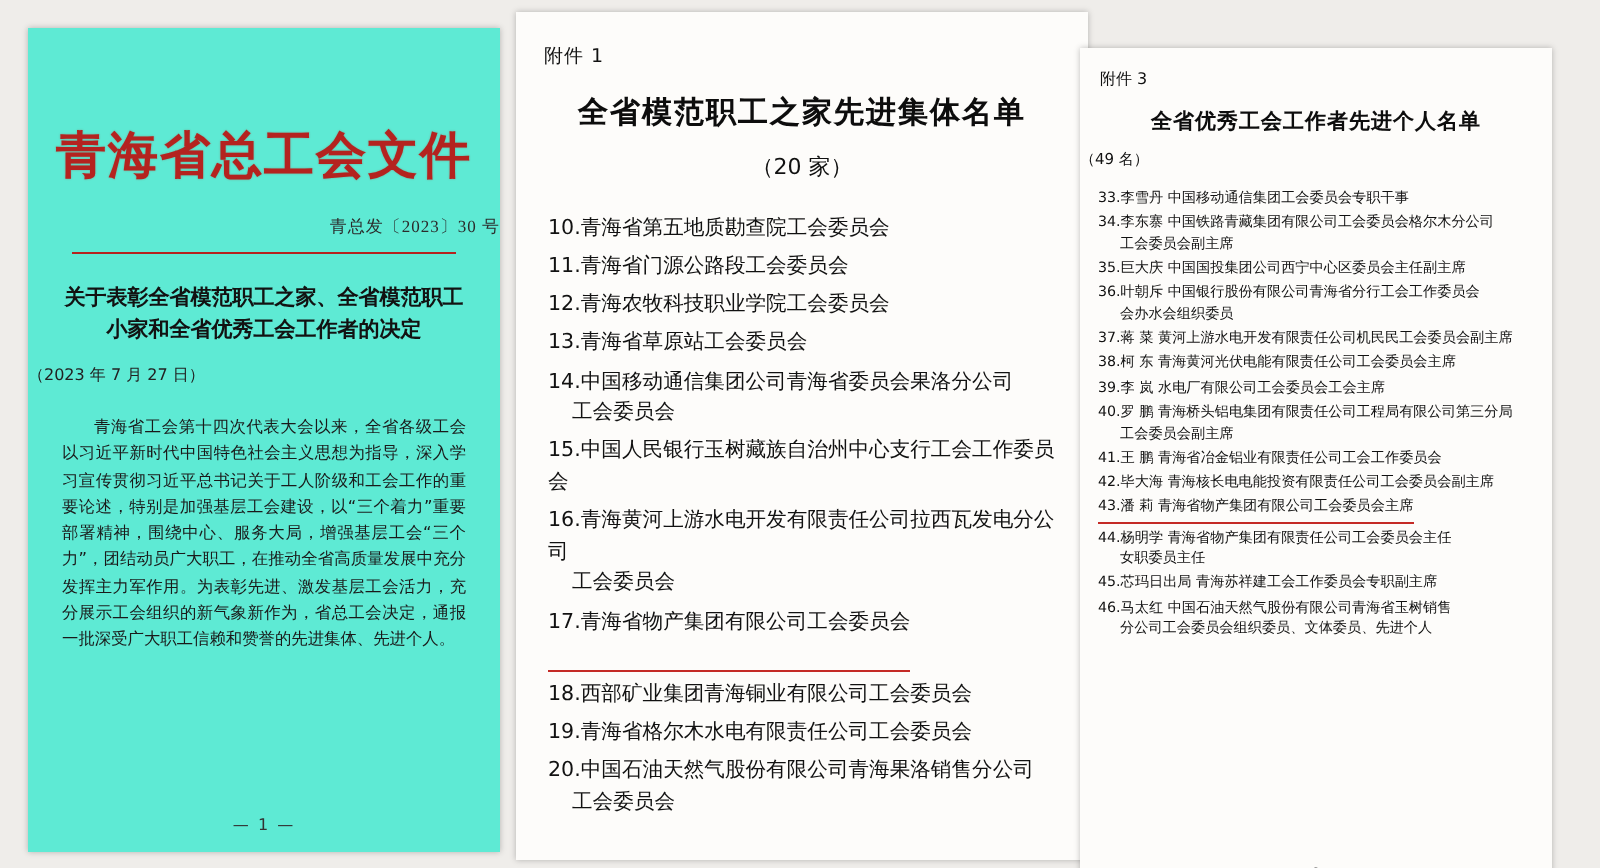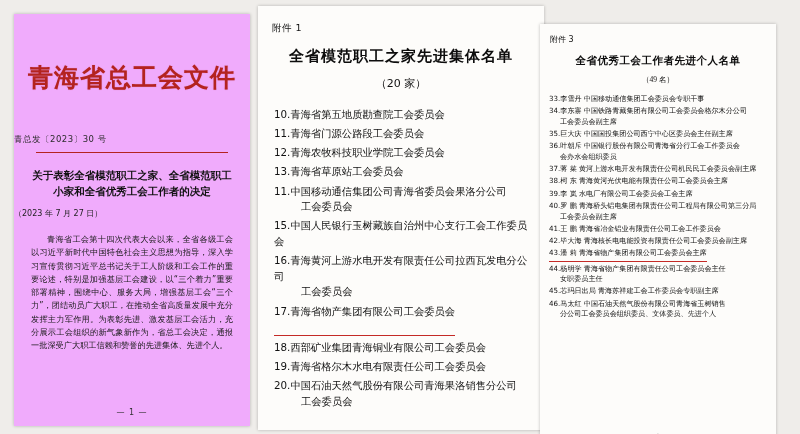--- a/index.html
+++ b/index.html
@@ -25,39 +25,40 @@
     background: #fdfcfa;
     box-shadow: 0 0 3px rgba(0,0,0,0.25);
     overflow: hidden;
   }
   
   #page-left {
     left: 14px;
     top: 14px;
     width: 236px;
     height: 412px;
-    background: #f0abfc;
+    background: #5eead4;
   }
   .masthead {
     text-align: center;
     color: #b4231f;
     font-family: "DejaVu Serif", "Liberation Serif", serif;
     font-weight: bold;
     font-size: 25px;
     letter-spacing: 1px;
     margin-top: 50px;
     line-height: 1.1;
     text-shadow: 0 0 1px rgba(180,35,31,0.4);
   }
   .doc-number {
-    text-align: left;
+    text-align: right;
     font-size: 8.5px;
     color: #2b2b2b;
-    margin-top: 42px;
+    margin-top: 16px;
     letter-spacing: 0.5px;
+    font-family: Liberation Serif, serif;
   }
   .red-rule {
     margin: 6px 22px 0 22px;
     border-top: 1.6px solid #b4231f;
   }
   .doc-title {
     margin: 14px 18px 0 18px;
     text-align: center;
     font-family: "DejaVu Serif", "Liberation Serif", serif;
     font-weight: bold;
@@ -121,21 +122,21 @@
   }
   .entry {
     font-size: 10.3px;
     line-height: 1.52;
     color: #111;
     margin-bottom: 3.5px;
     position: relative;
   }
   .entry .cont {
     display: block;
-    margin-left: 27px;
+    margin-left: 12px;
   }
   .underlined {
     display: inline-block;
     border-bottom: 1.4px solid #c42a26;
     padding-bottom: 16px;
   }
   
   #page-right {
     left: 540px;
     top: 24px;
@@ -150,25 +151,24 @@
   .r-title {
     text-align: center;
     font-family: "DejaVu Serif", "Liberation Serif", serif;
     font-weight: bold;
     font-size: 10.5px;
     color: #0d0d0d;
     margin-top: 9px;
     letter-spacing: 0.5px;
   }
   .r-subtitle {
-    text-align: center;
+    text-align: left;
     font-size: 7.5px;
     color: #111;
     margin-top: 7px;
-    font-family: Liberation Serif, serif;
   }
   .r-body {
     margin: 9px 9px 0 9px;
   }
   .r-entry {
     font-size: 7.1px;
     line-height: 1.5;
     color: #111;
     margin-bottom: 1.6px;
   }
@@ -208,21 +208,21 @@
   <div class="page" id="page-mid">
     <div class="attach-label">附件 1</div>
     <div class="list-title">全省模范职工之家先进集体名单</div>
     <div class="list-subtitle">（20 家）</div>
     <div class="list-body">
       <div class="entry"><span>10.青海省第五地质勘查院工会委员会</span></div>
       <div class="entry"><span>11.青海省门源公路段工会委员会</span></div>
       <div class="entry"><span>12.青海农牧科技职业学院工会委员会</span></div>
       <div class="entry"><span>13.青海省草原站工会委员会</span></div>
       <div class="entry">
-        <span>11.中国移动通信集团公司青海省委员会果洛分公司</span>
+        <span>14.中国移动通信集团公司青海省委员会果洛分公司</span>
         <span class="cont">工会委员会</span>
       </div>
       <div class="entry"><span>15.中国人民银行玉树藏族自治州中心支行工会工作委员会</span></div>
       <div class="entry">
         <span>16.青海黄河上游水电开发有限责任公司拉西瓦发电分公司</span>
         <span class="cont">工会委员会</span>
       </div>
       <div class="entry"><span class="underlined">17.青海省物产集团有限公司工会委员会</span></div>
       <div class="entry"><span>18.西部矿业集团青海铜业有限公司工会委员会</span></div>
       <div class="entry"><span>19.青海省格尔木水电有限责任公司工会委员会</span></div>

